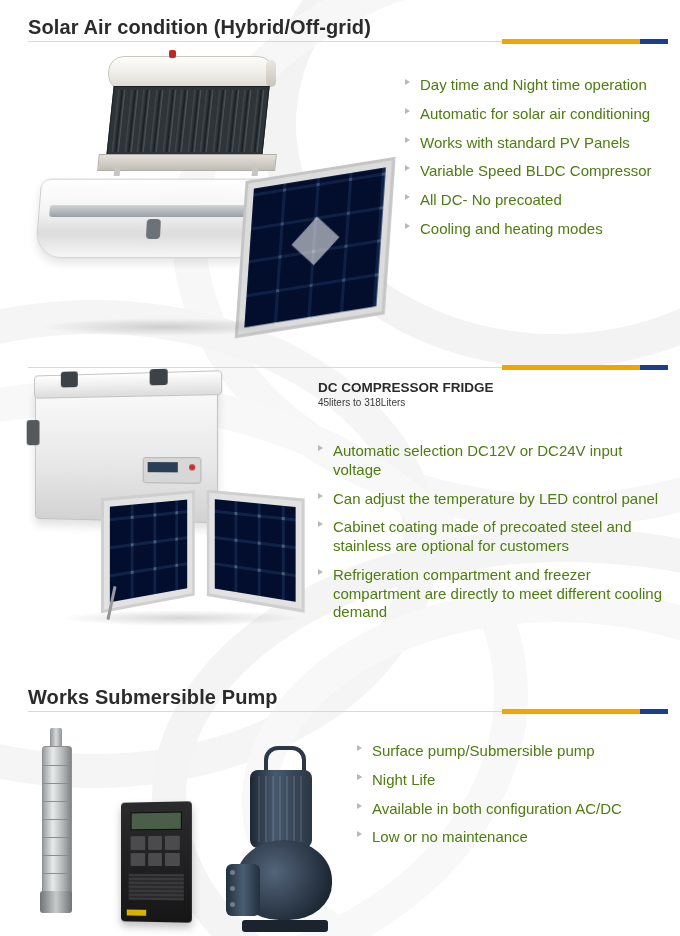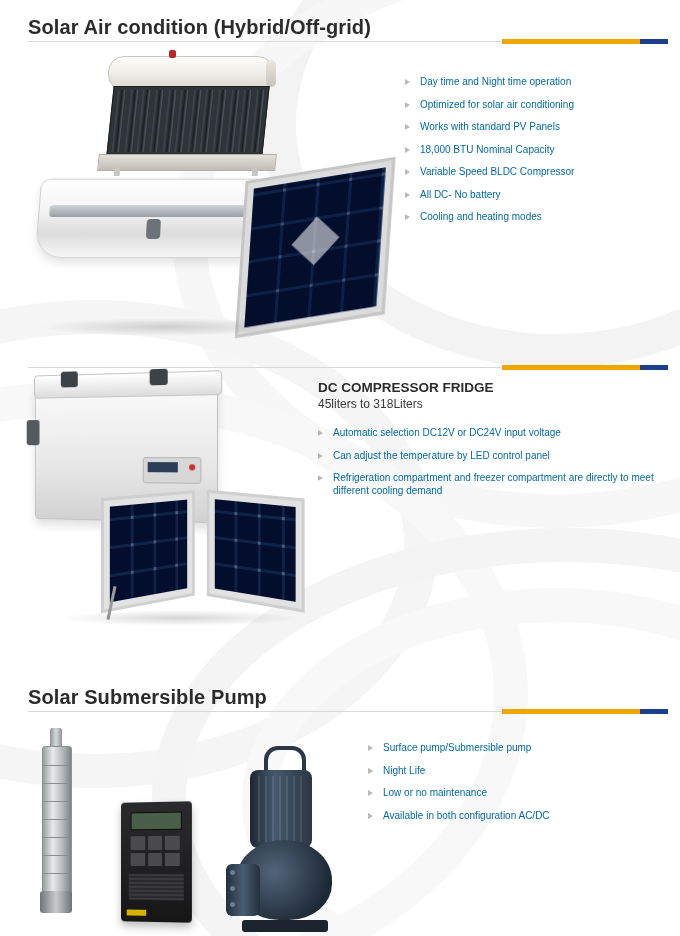--- a/index.html
+++ b/index.html
@@ -75,22 +75,22 @@
   
   .bullets {
     list-style: none;
     margin: 0;
     padding: 0;
   }
   .bullets li {
     position: relative;
     padding-left: 15px;
     margin-bottom: 10px;
-    font-size: 10px;
-    color: #0369a1;
+    font-size: 15px;
+    color: #4d7c0f;
     line-height: 1.25;
   }
   .bullets li .tri {
     position: absolute;
     left: 0;
     top: 3px;
     width: 0; height: 0;
     border-left: 5px solid #b9b9b9;
     border-top: 3.5px solid transparent;
     border-bottom: 3.5px solid transparent;
@@ -202,21 +202,21 @@
   }
 
   
   #sec-fridge .body {
     position: relative;
     height: 300px;
   }
   .s2-img { position: absolute; left: 20px; top: 4px; width: 290px; height: 250px; }
   .s2-text { position: absolute; left: 318px; top: 10px; width: 350px; }
   .s2-heading { font-size: 13.5px; font-weight: bold; color: #2b2b2b; margin: 0 0 2px 0; }
-  .s2-sub { font-size: 12px; color: #3a3a3a; margin: 0 0 16px 0; }
+  .s2-sub { font-size: 10px; color: #3a3a3a; margin: 0 0 34px 0; }
   .s2-access { font-size: 11.5px; color: #3a3a3a; line-height: 1.35; margin: 0 0 18px 0; }
 
   
   .chest {
     position: absolute; left: 10px; top: 10px;
     width: 185px; height: 135px;
     background: linear-gradient(180deg,#fbfbfb,#e7e7e7 60%,#d2d2d2);
     border: 1px solid #c3c3c3;
     border-radius: 4px;
     transform: perspective(600px) rotateY(-12deg);
@@ -264,21 +264,21 @@
     position: absolute; left: 12px; top: 92px; width: 3px; height: 34px;
     background: #9a9a9a; transform: rotate(12deg);
   }
 
   
   #sec-pump .body {
     position: relative;
     height: 250px;
   }
   .s3-img { position: absolute; left: 20px; top: 10px; width: 340px; height: 230px; }
-  .s3-list { position: absolute; left: 368px; top: 28px; width: 300px; }
+  .s3-list { position: absolute; left: 357px; top: 28px; width: 300px; }
 
   
   .subpump {
     position: absolute; left: 18px; top: 4px; width: 38px; height: 185px;
   }
   .sp-body {
     position: absolute; left: 4px; top: 18px; width: 28px; height: 150px;
     background: linear-gradient(90deg,#9a9e9f,#e7eaea 35%,#b4b8b9 70%,#7f8384);
     border-radius: 3px;
     border: 1px solid #8c9091;
@@ -398,25 +398,24 @@
             <div class="pv-frame"></div>
             <div class="pv-cells"></div>
             <div class="pv-diamond"></div>
           </div>
 
           <div class="shadow-ellipse" style="left:10px; top:268px; width:250px; height:18px;"></div>
         </div>
 
         <ul class="bullets s1-list">
           <li><span class="tri"></span><span>Day time and Night time operation</span></li>
-          <li><span class="tri"></span><span>Optimized for solar air conditioning</span></li>
+          <li><span class="tri"></span><span>Automatic for solar air conditioning</span></li>
           <li><span class="tri"></span><span>Works with standard PV Panels</span></li>
-          <li><span class="tri"></span><span>18,000 BTU Nominal Capacity</span></li>
           <li><span class="tri"></span><span>Variable Speed BLDC Compressor</span></li>
-          <li><span class="tri"></span><span>All DC- No battery</span></li>
+          <li><span class="tri"></span><span>All DC- No precoated</span></li>
           <li><span class="tri"></span><span>Cooling and  heating modes</span></li>
         </ul>
 
       </div>
     </section>
 
     <section id="sec-fridge">
       <div class="section-head">
         <div class="rule-wrap">
           <div class="rule-grey"></div>
@@ -453,30 +452,31 @@
           <div class="shadow-ellipse" style="left:40px; top:236px; width:240px; height:16px;"></div>
         </div>
 
         <div class="s2-text">
           <p class="s2-heading">DC COMPRESSOR FRIDGE</p>
           <p class="s2-sub">45liters to 318Liters</p>
 
           <ul class="bullets">
             <li><span class="tri"></span><span>Automatic selection DC12V or DC24V input voltage</span></li>
             <li><span class="tri"></span><span>Can adjust the temperature by LED control panel</span></li>
+            <li><span class="tri"></span><span>Cabinet coating made of precoated steel and stainless are optional for customers</span></li>
             <li><span class="tri"></span><span>Refrigeration compartment and freezer compartment are directly to meet different cooling demand</span></li>
           </ul>
         </div>
 
       </div>
     </section>
 
     <section id="sec-pump">
       <div class="section-head">
-        <div class="section-title">Solar Submersible Pump</div>
+        <div class="section-title">Works Submersible Pump</div>
         <div class="rule-wrap">
           <div class="rule-grey"></div>
           <div class="rule-orange"></div>
           <div class="rule-blue"></div>
         </div>
       </div>
 
       <div class="body">
 
         <div class="s3-img">
@@ -522,21 +522,21 @@
             </div>
             <div class="sfp-base"></div>
           </div>
 
         </div>
 
         <ul class="bullets s3-list">
           <li><span class="tri"></span><span>Surface pump/Submersible pump</span></li>
           <li><span class="tri"></span></li>
           <li><span class="tri"></span><span>Night Life</span></li>
+          <li><span class="tri"></span><span>Available in both configuration AC/DC</span></li>
           <li><span class="tri"></span><span>Low or no maintenance</span></li>
-          <li><span class="tri"></span><span>Available in both configuration AC/DC</span></li>
         </ul>
 
       </div>
     </section>
 
   </div>
 </div>
 
 </body></html>

